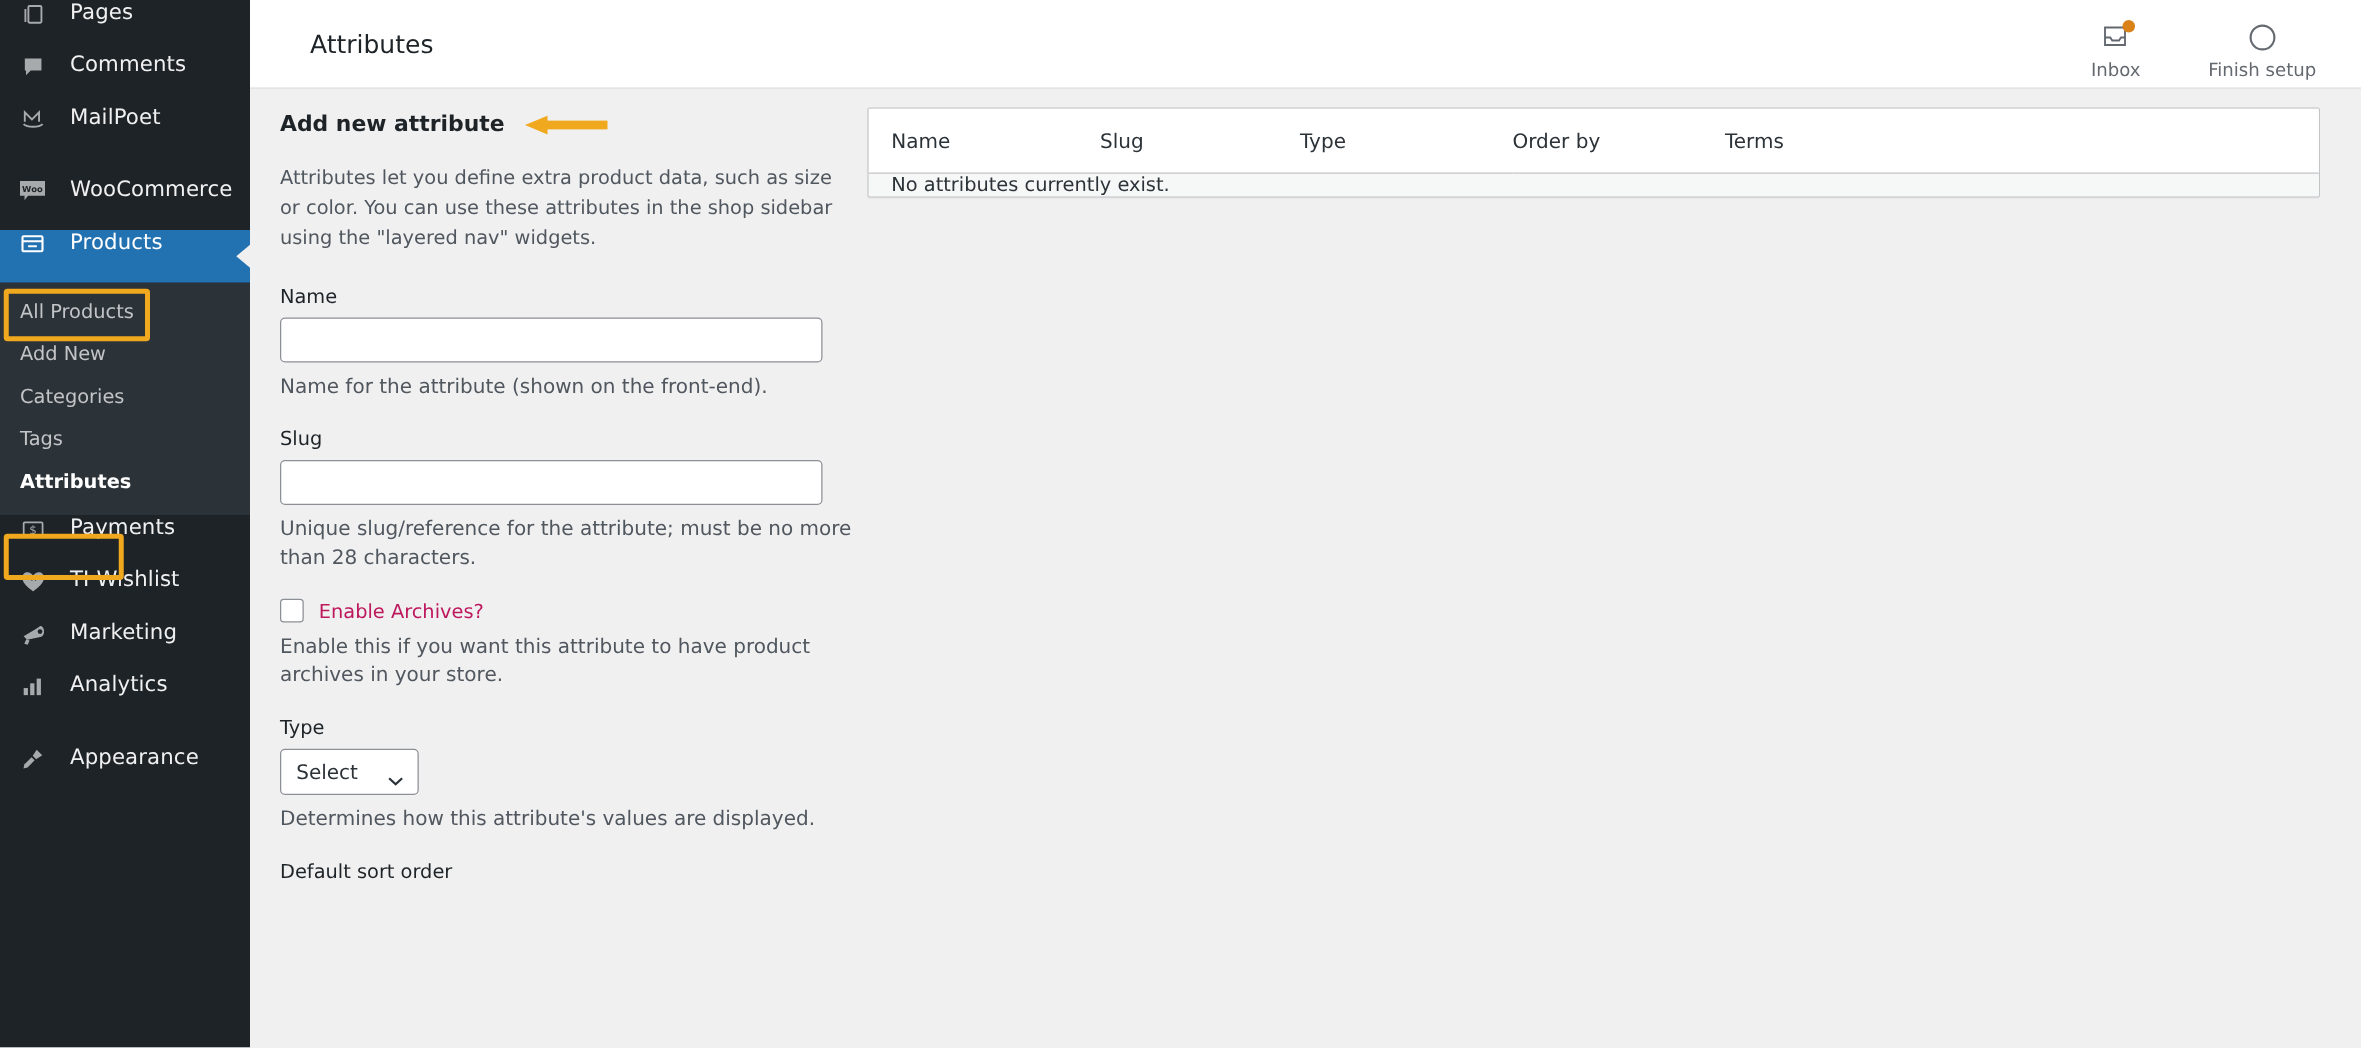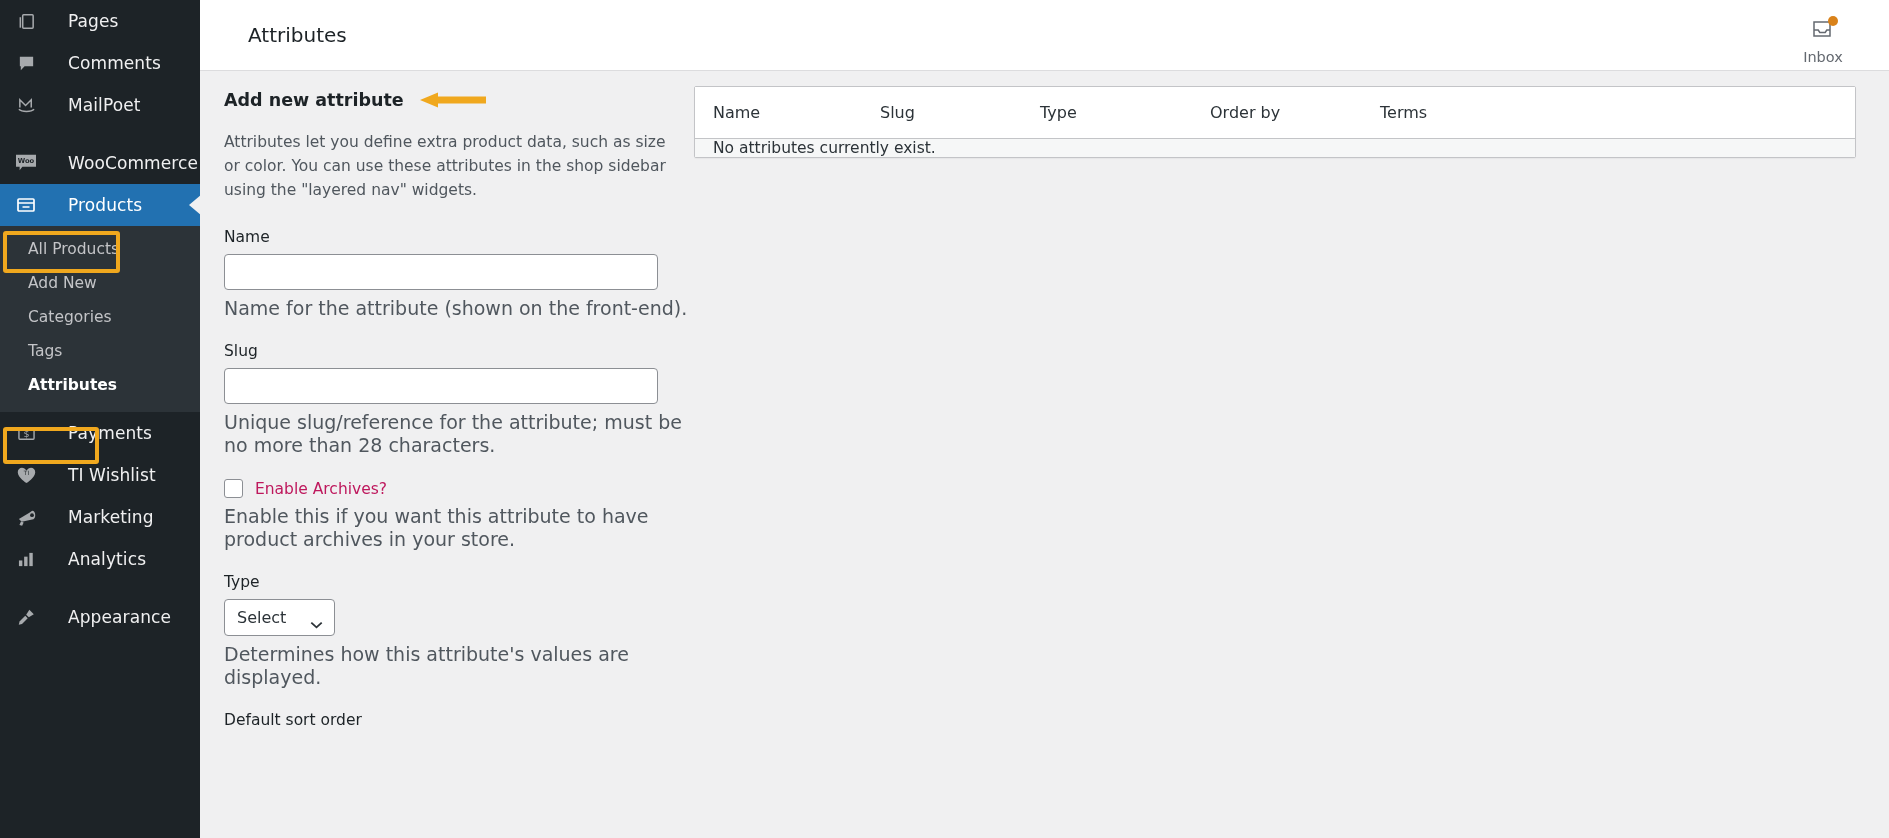--- a/index.html
+++ b/index.html
@@ -15,30 +15,30 @@
   
   .sidebar {
     position: absolute; left: 0; top: 0;
     width: 200px; height: 838px;
     background: #1d2327;
     color: #f0f0f1;
     overflow: hidden;
   }
   .nav-item {
     position: relative;
-    display: flex; align-items: center;
+    display: flex; align-items: flex-start;
     height: 42px;
     padding-left: 12px;
     color: #f0f0f1;
     font-size: 17px;
     letter-spacing: .1px;
   }
   .nav-item .ico {
     width: 28px; height: 22px;
-    margin-right: 28px;
+    margin-right: 16px;
     display: flex; align-items: center; justify-content: center;
     flex: 0 0 28px;
     color: #a7aaad;
   }
   .nav-item .lbl { white-space: nowrap; }
   .nav-item.current {
     background: #2271b1;
     color: #fff;
   }
   .nav-item.current .ico { color: #fff; }
@@ -49,21 +49,21 @@
     border-top: 10px solid transparent;
     border-bottom: 10px solid transparent;
     border-right: 12px solid #f0f0f1;
   }
   .nav-gap { height: 16px; }
 
   .submenu { background: #2c3338; padding: 6px 0 10px 0; }
   .submenu .sub-item {
     position: relative;
     display: block;
-    padding: 8px 0 8px 28px;
+    padding: 8px 0 8px 16px;
     font-size: 15.5px;
     color: #c3c4c7;
   }
   .submenu .sub-item.active { color: #fff; font-weight: bold; }
 
   
   .hl-box {
     position: absolute;
     border: 4px solid #f0a81e;
     border-radius: 3px;
@@ -80,25 +80,24 @@
     display: flex; align-items: center;
   }
   .page-title {
     margin-left: 48px;
     font-size: 20px;
     color: #1d2327;
     font-weight: normal;
   }
   .topbar-actions {
     margin-left: auto;
-    display: flex; align-items: flex-end;
+    display: flex; align-items: flex-start;
     gap: 44px;
     padding-right: 36px;
     height: 55px;
-    flex-direction: column;
   }
   .tb-action {
     display: flex; flex-direction: column; align-items: center;
     justify-content: center;
     padding-top: 8px;
     color: #646970;
     font-size: 14.5px;
     gap: 5px;
     min-width: 60px;
   }
@@ -143,21 +142,21 @@
     width: 434px; height: 36px;
     border: 1px solid #8c8f94;
     border-radius: 4px;
     background: #fff;
     padding: 0 8px;
     font-size: 15px;
     color: #2c3338;
     outline: none;
   }
   .help {
-    font-size: 19px; line-height: 23px; color: #50575e;
+    font-size: 16px; line-height: 23px; color: #50575e;
     margin: 7px 0 22px 0; width: 470px;
   }
   .check-row { display: flex; align-items: center; gap: 12px; margin-bottom: 4px; }
   .checkbox {
     width: 19px; height: 19px;
     border: 1px solid #8c8f94; border-radius: 3px;
     background: #fff; flex: 0 0 19px;
   }
   .check-label { font-size: 15.5px; color: #be185d; }
 

